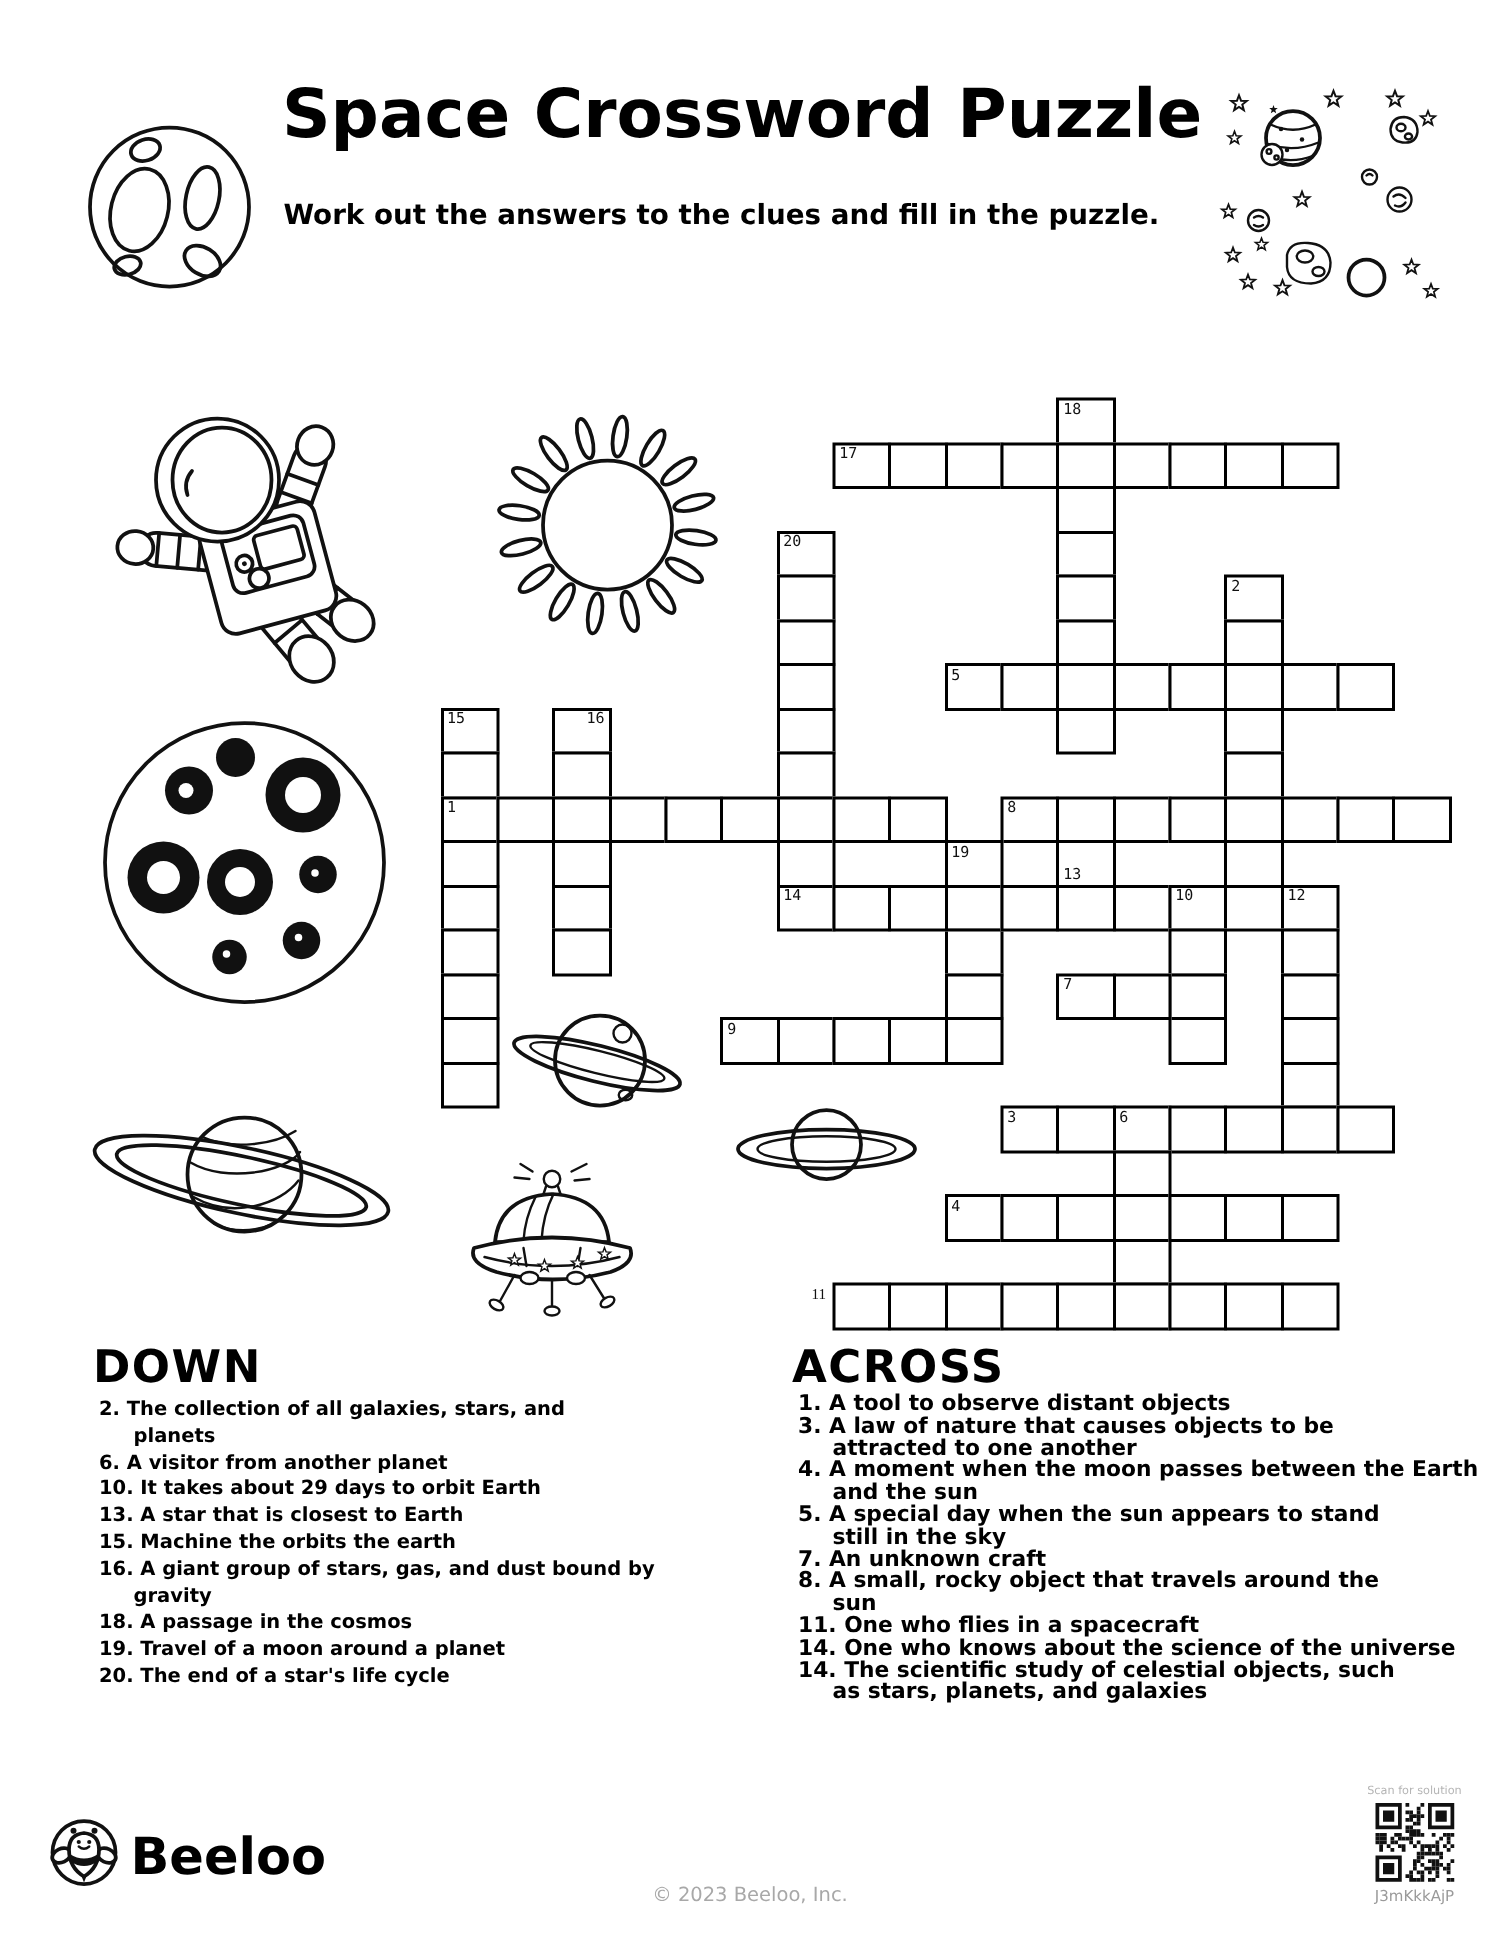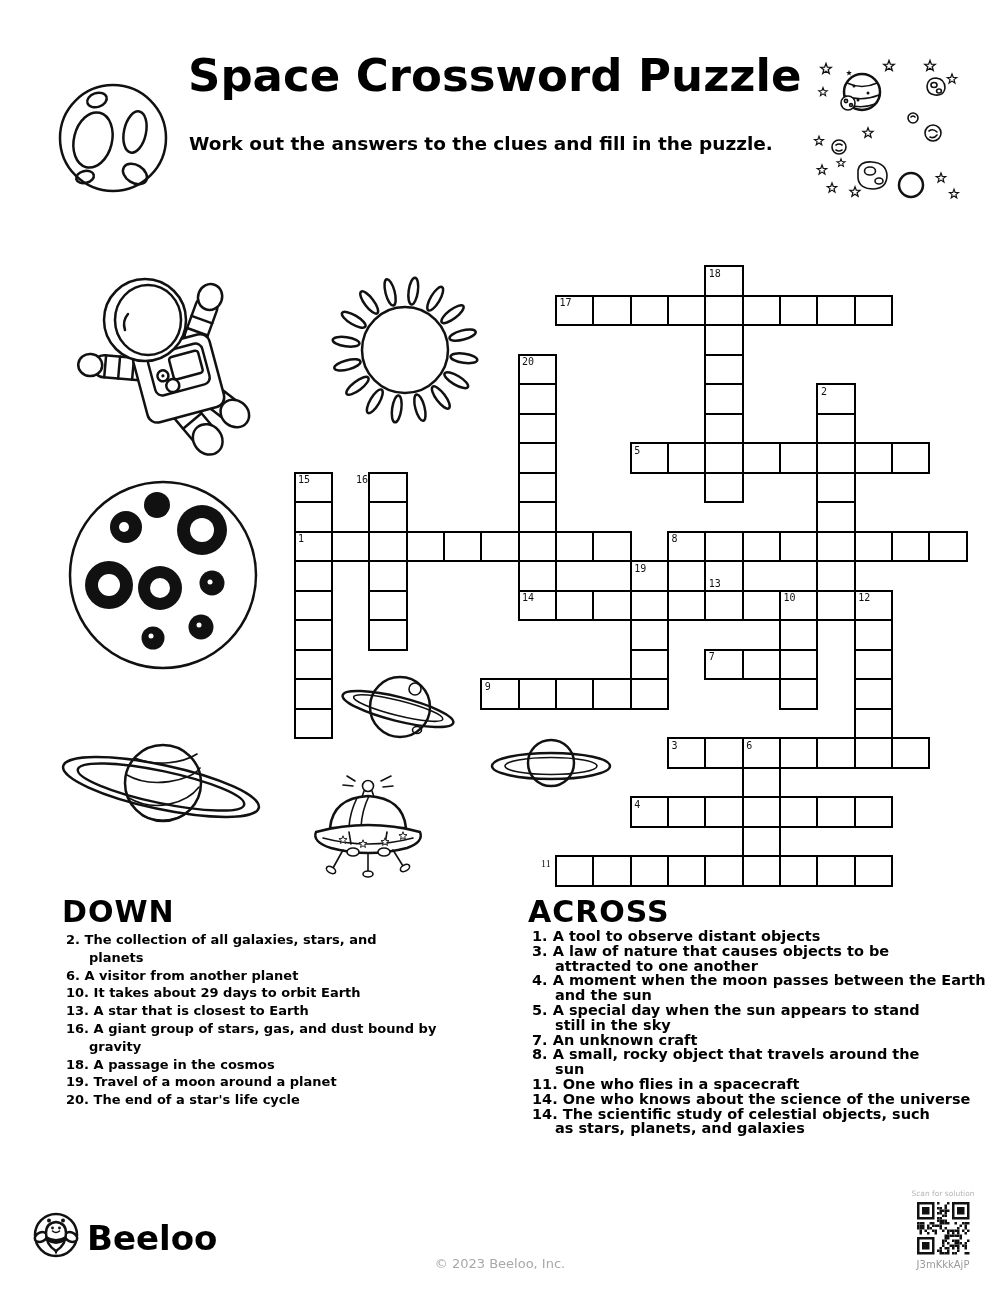--- a/index.html
+++ b/index.html
@@ -352,21 +352,21 @@
       <div class="cell" style="left: 704.35px; top: 855px; width: 39.35px; height: 31.5px;"></div>
       <div class="cell" style="left: 779.05px; top: 855px; width: 39.35px; height: 31.5px;"></div>
       <div class="cell" style="left: 816.4px; top: 855px; width: 39.35px; height: 31.5px;"></div>
       <div class="cell" style="left: 853.75px; top: 855px; width: 39.35px; height: 31.5px;"></div>
       <div class="cellnum" style="left: 708.85px; top: 268.5px;">18</div>
       <div class="cellnum" style="left: 559.45px; top: 298px;">17</div>
       <div class="cellnum" style="left: 522.1px; top: 357px;">20</div>
       <div class="cellnum" style="left: 820.9px; top: 386.5px;">2</div>
       <div class="cellnum" style="left: 634.15px; top: 445.5px;">5</div>
       <div class="cellnum" style="left: 298px; top: 475px;">15</div>
-      <div class="cellnum" style="left: 356px; top: 475px;">16</div>
+      <div class="cellnum" style="left: 391px; top: 475px;">16</div>
       <div class="cellnum" style="left: 298px; top: 534px;">1</div>
       <div class="cellnum" style="left: 671.5px; top: 534px;">8</div>
       <div class="cellnum" style="left: 708.85px; top: 534px; margin-top: 45px;">13</div>
       <div class="cellnum" style="left: 634.15px; top: 563.5px;">19</div>
       <div class="cellnum" style="left: 522.1px; top: 593px;">14</div>
       <div class="cellnum" style="left: 783.55px; top: 593px;">10</div>
       <div class="cellnum" style="left: 858.25px; top: 593px;">12</div>
       <div class="cellnum" style="left: 708.85px; top: 652px;">7</div>
       <div class="cellnum" style="left: 484.75px; top: 681.5px;">9</div>
       <div class="cellnum" style="left: 671.5px; top: 740.5px;">3</div>
@@ -375,20 +375,21 @@
       <div class="cellnum" style="left: 541px; top: 858.5px; font-family: Liberation Serif, serif;">11</div>
     </div>
 
   <div class="abs section-heading" id="down-heading">DOWN</div>
   <div class="abs clue-list" id="down-clues">
       <div class="clue"><span>2. </span><span>The collection of all galaxies, stars, and
 planets</span></div>
       <div class="clue"><span>6. </span><span>A visitor from another planet</span></div>
       <div class="clue"><span>10. </span><span>It takes about 29 days to orbit Earth</span></div>
       <div class="clue"><span>13. </span><span>A star that is closest to Earth</span></div>
+      <div class="clue"><span>15. </span><span>Machine the orbits the earth</span></div>
       <div class="clue"><span>16. </span><span>A giant group of stars, gas, and dust bound by
 gravity</span></div>
       <div class="clue"><span>18. </span><span>A passage in the cosmos</span></div>
       <div class="clue"><span>19. </span><span>Travel of a moon around a planet</span></div>
       <div class="clue"><span>20. </span><span>The end of a star's life cycle</span></div>
     </div>
   <div class="abs section-heading" id="across-heading">ACROSS</div>
   <div class="abs clue-list" id="across-clues">
       <div class="clue"><span>1. </span><span>A tool to observe distant objects</span></div>
       <div class="clue"><span>3. </span><span>A law of nature that causes objects to be

